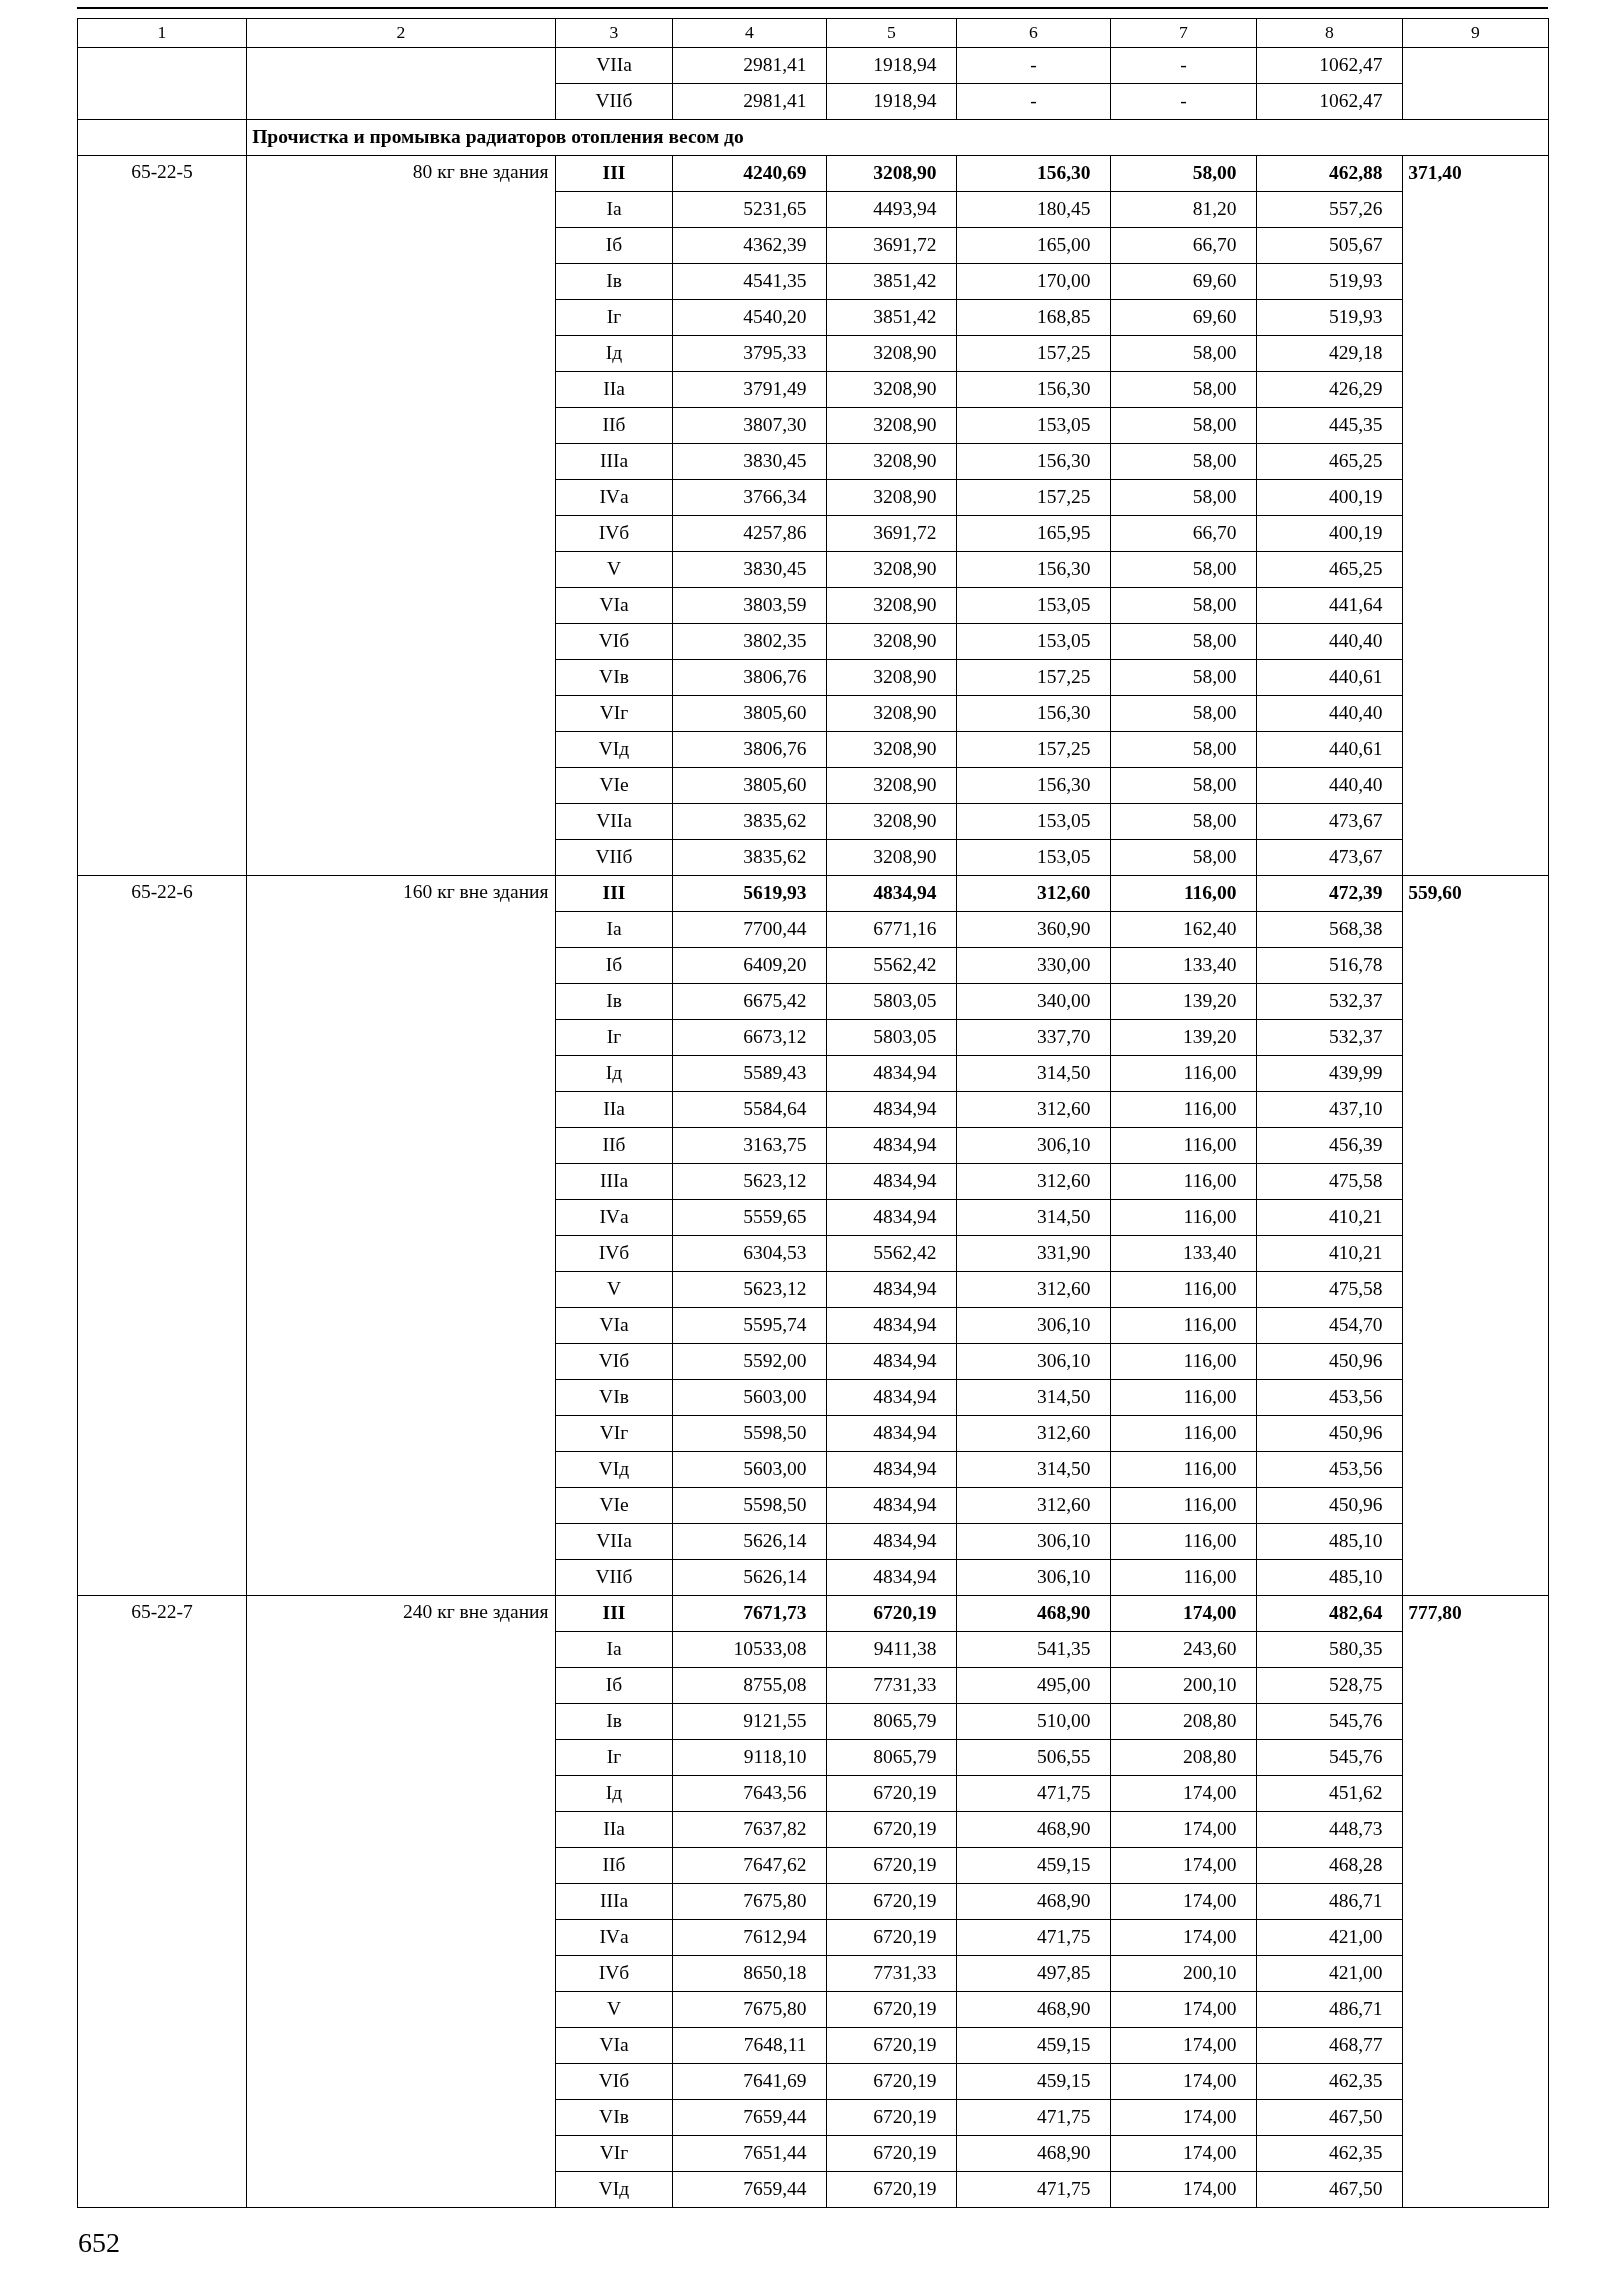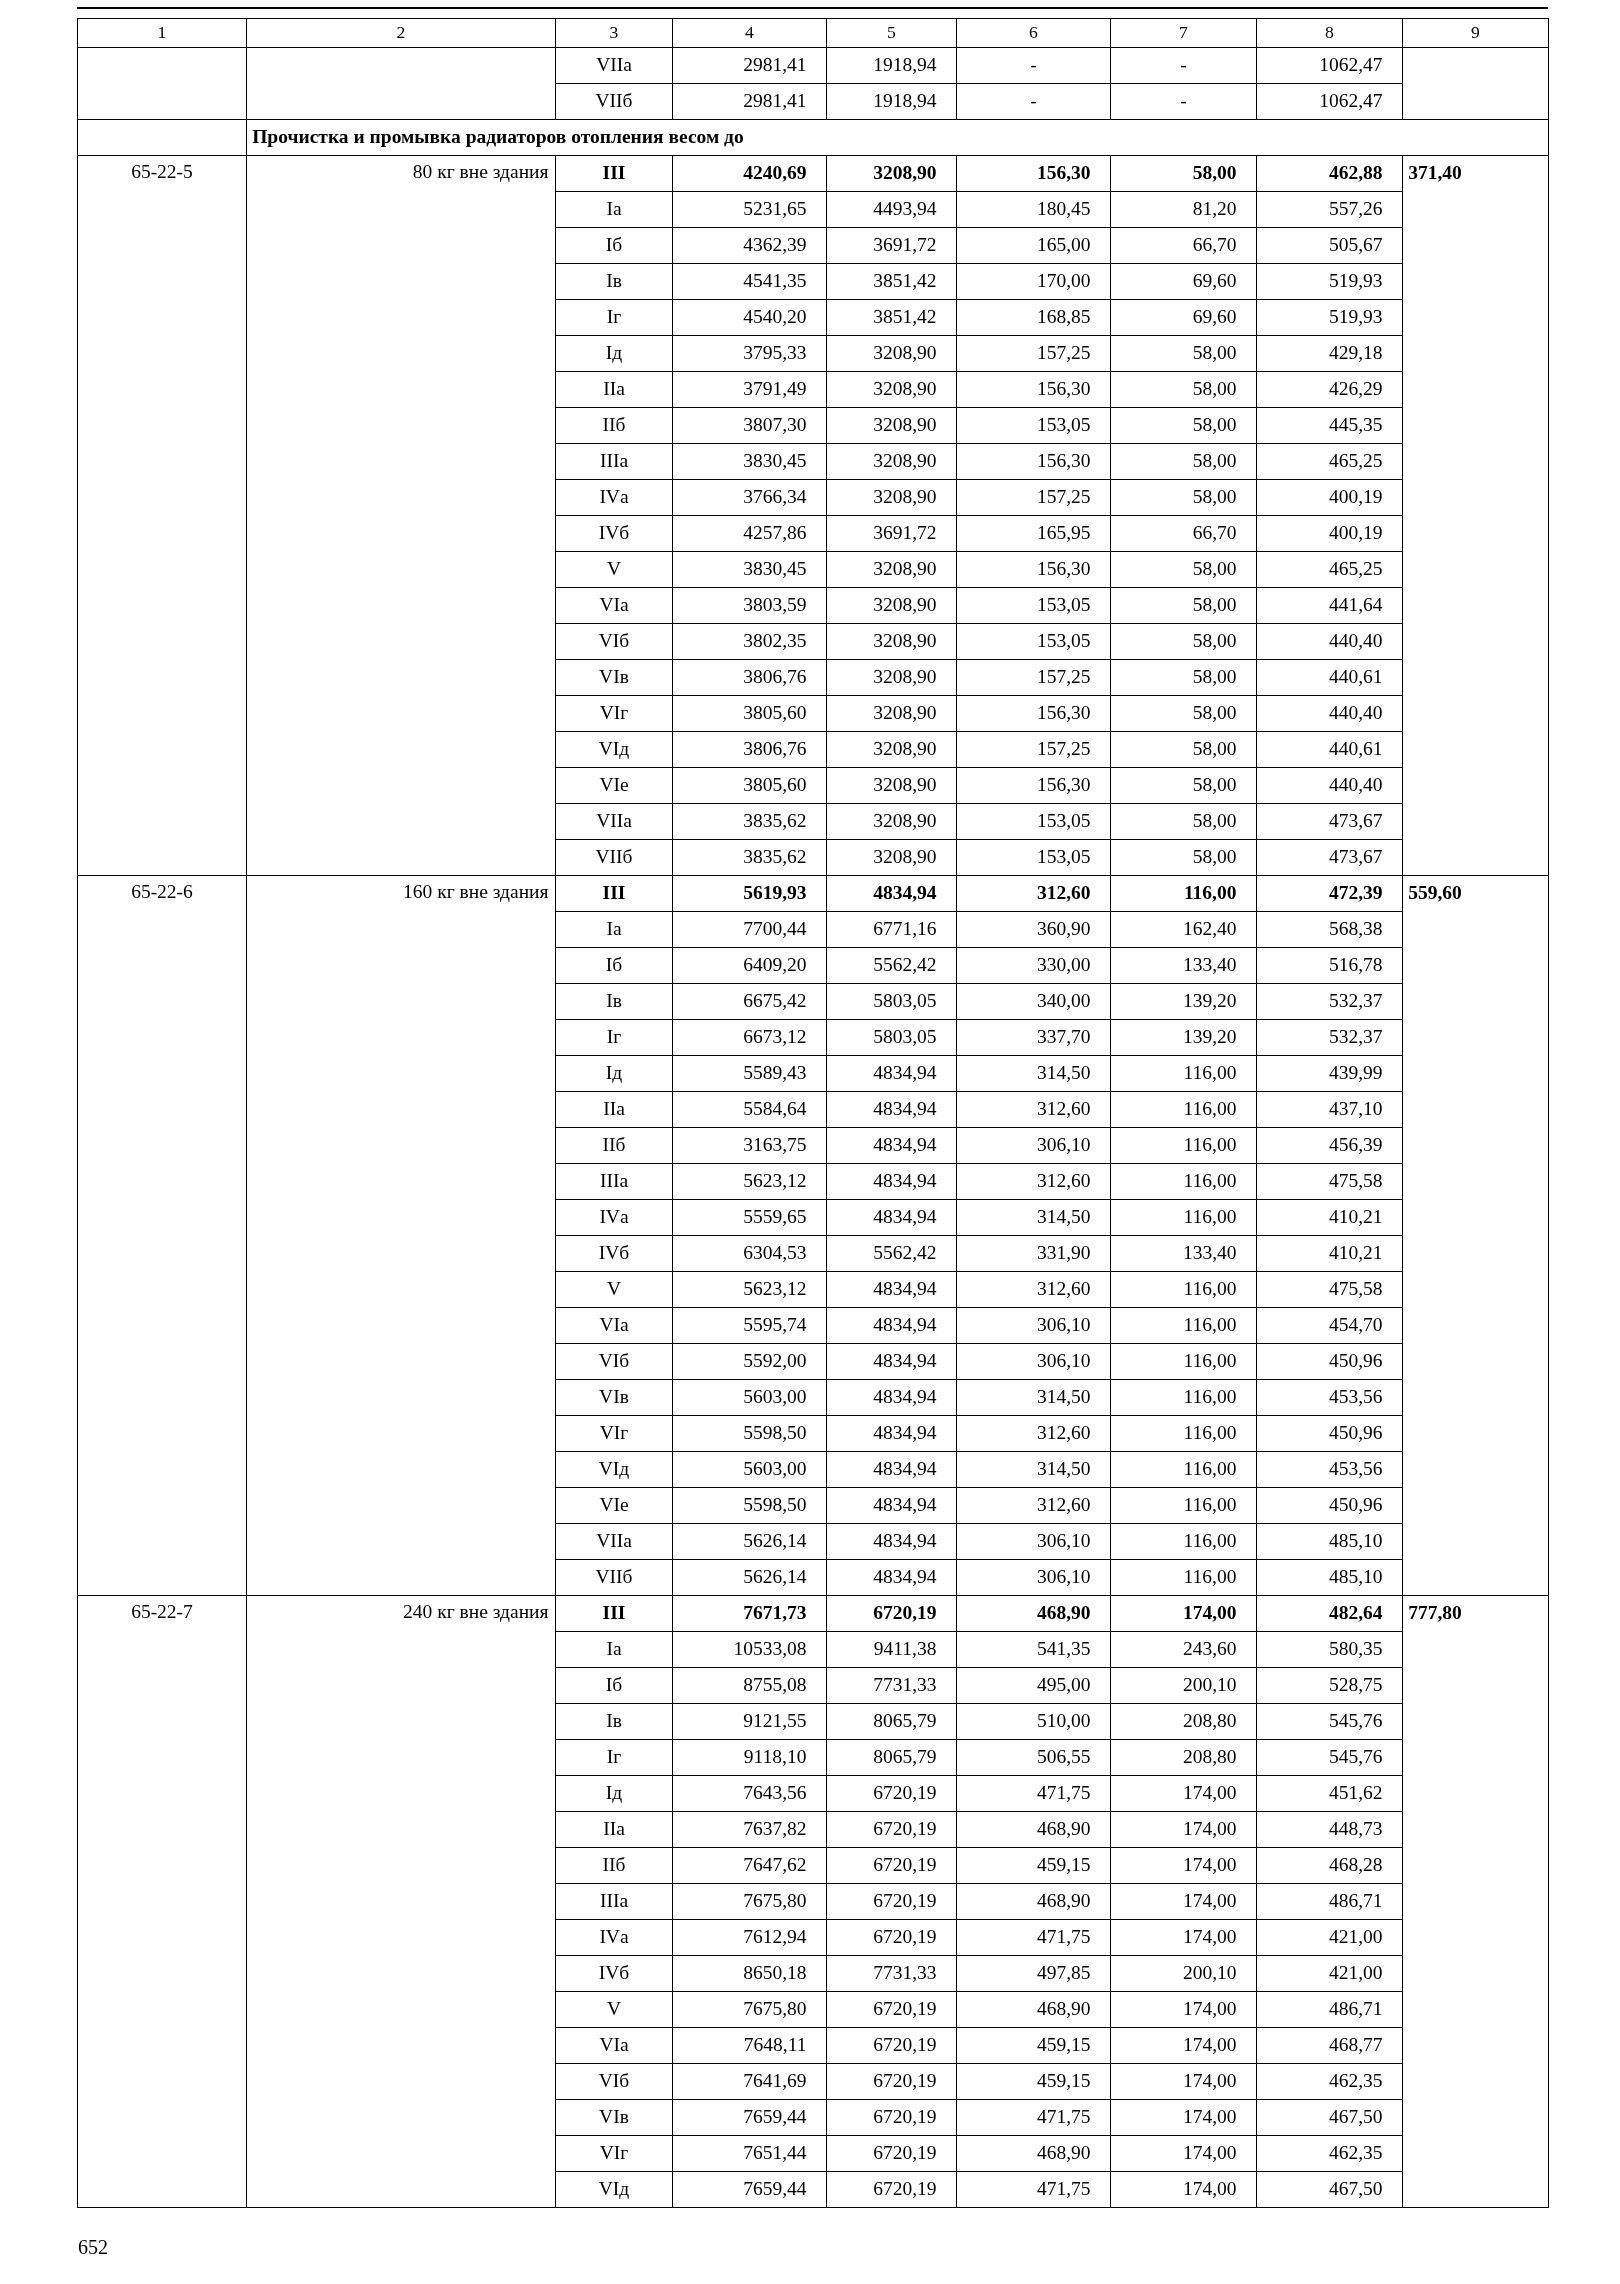--- a/index.html
+++ b/index.html
@@ -66,21 +66,21 @@
     font-weight: bold;
     text-align: left;
   }
   tr.bold-row td.zone,
   tr.bold-row td.num,
   tr.bold-row td.total { font-weight: bold; }
   .page-footer {
     position: absolute;
     left: 78px;
     bottom: 25px;
-    font-size: 20px;
+    font-size: 28px;
   }
 </style>
 </head>
 <body>
 
 <div class="page">
   <div class="header-rule"></div>
 
   <table class="rate-table">
     <colgroup>

